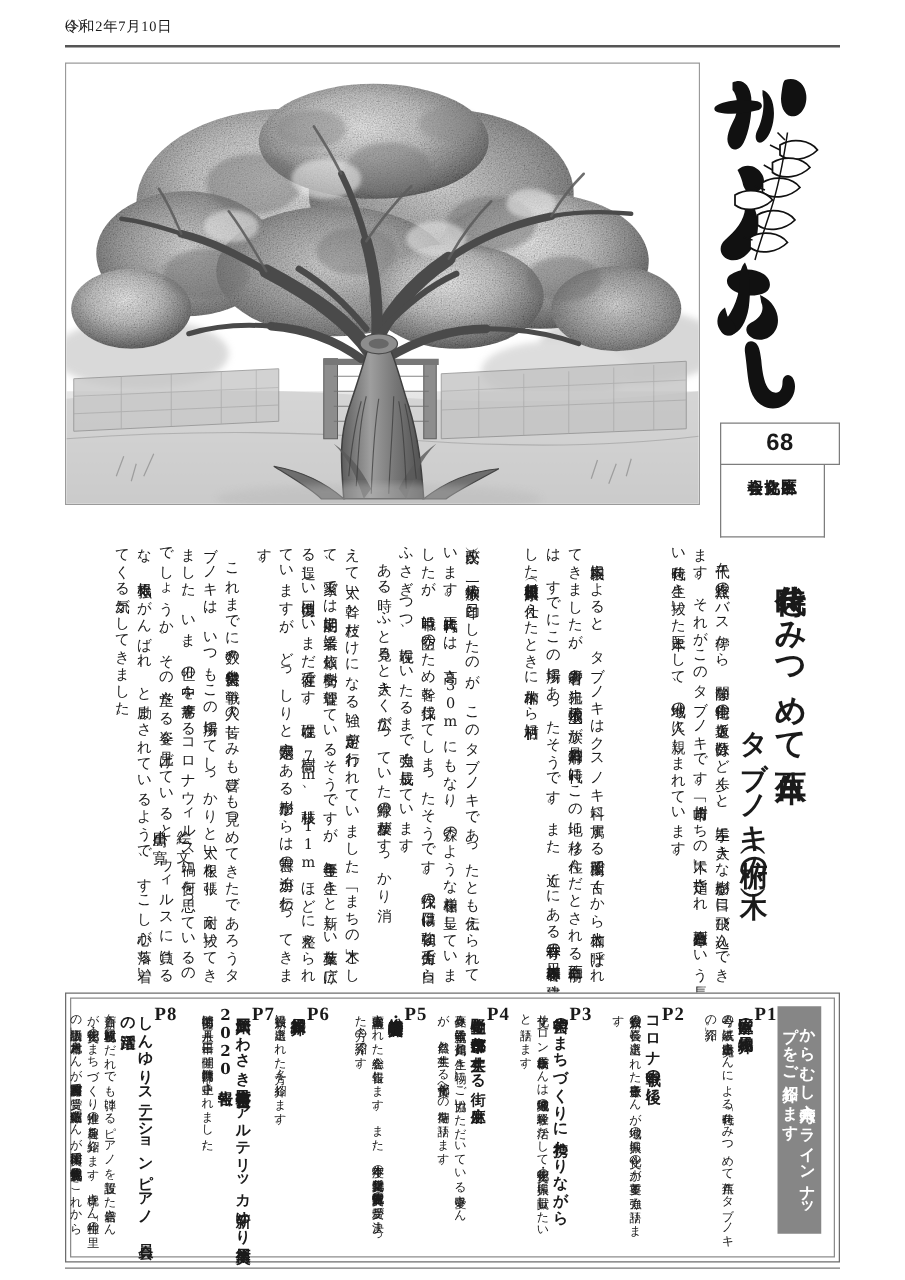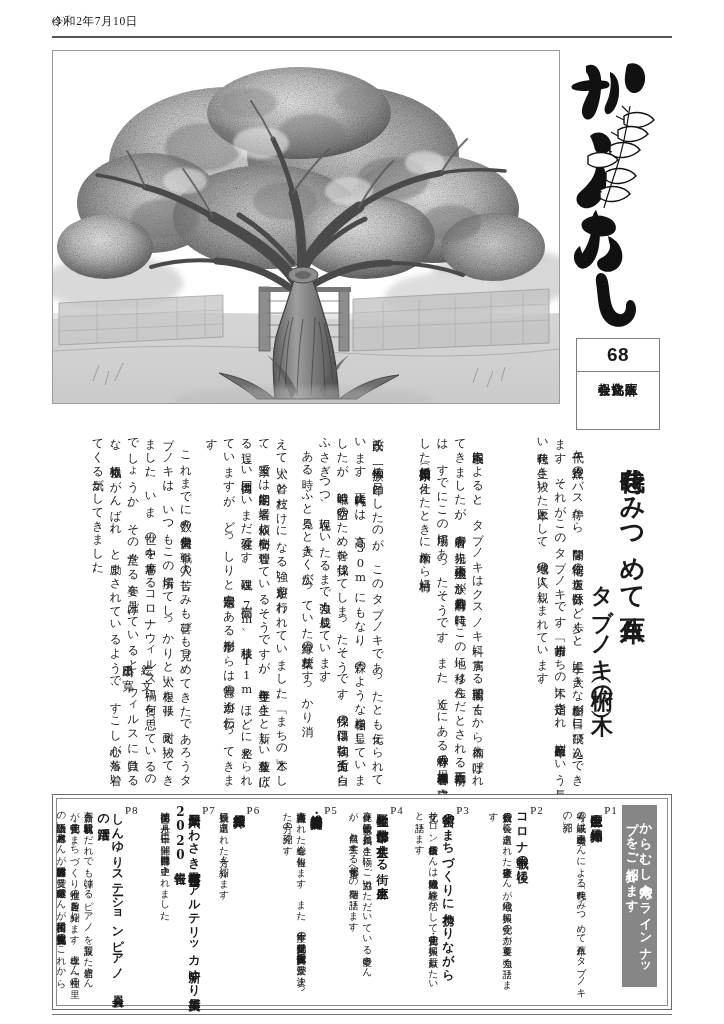--- a/index.html
+++ b/index.html
@@ -68,21 +68,21 @@
     top: 50px;
     width: 104px;
     height: 282px;
   }
   .masthead svg { display: block; }
 
   .issue-box {
     position: absolute;
     left: 576px;
     top: 338px;
-    width: 84px;
+    width: 96px;
     height: 34px;
     border: 1px solid #7d7d7d;
     box-sizing: border-box;
     display: flex;
     align-items: center;
     justify-content: center;
   }
   .issue-box .num {
     font-family: "Liberation Sans", sans-serif;
     font-weight: bold;
@@ -237,22 +237,22 @@
 
   .idx-entry {
     display: flex;
     flex-direction: row-reverse;
     align-items: flex-start;
     height: 196px;
   }
   .idx-pnum {
     writing-mode: horizontal-tb;
     font-family: "Liberation Serif", serif;
-    font-size: 11px;
-    font-weight: normal;
+    font-size: 15px;
+    font-weight: bold;
     letter-spacing: 1px;
     width: 15px;
     text-align: center;
     margin-right: 1px;
     line-height: 1.05;
   }
   .idx-pnum i { font-style: normal; display: block; }
   .idx-title {
     writing-mode: vertical-rl;
     text-orientation: upright;

